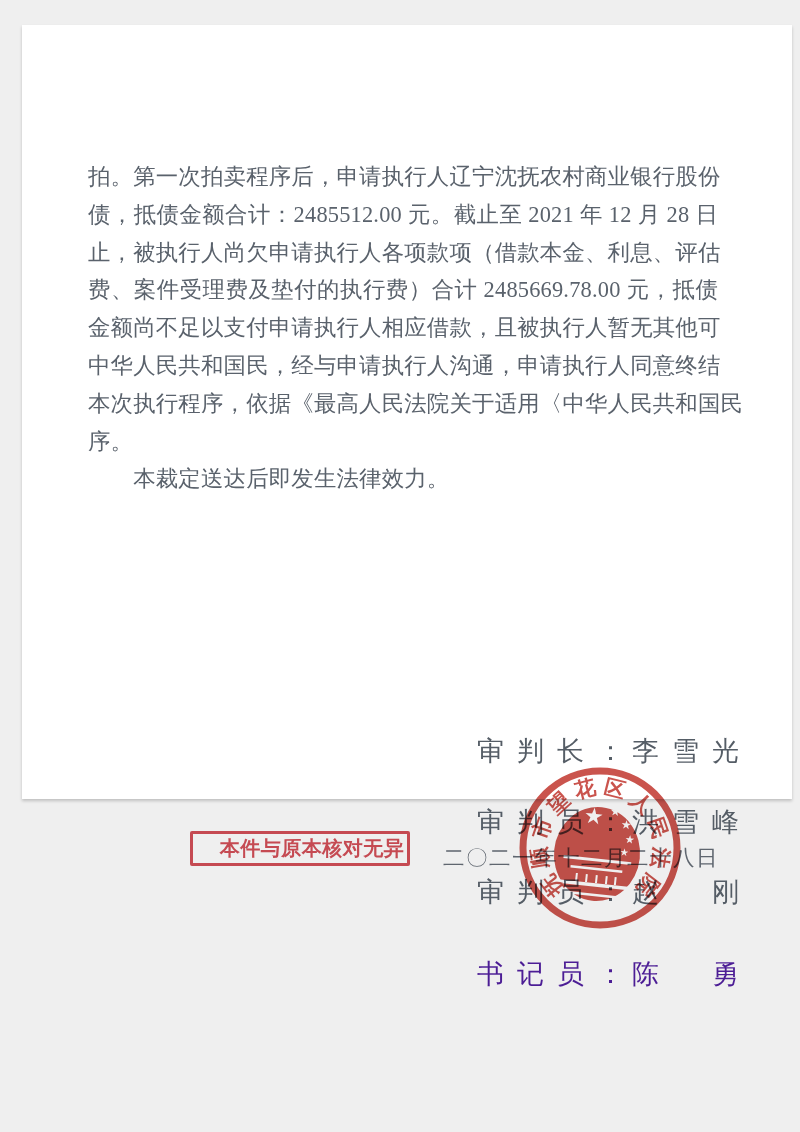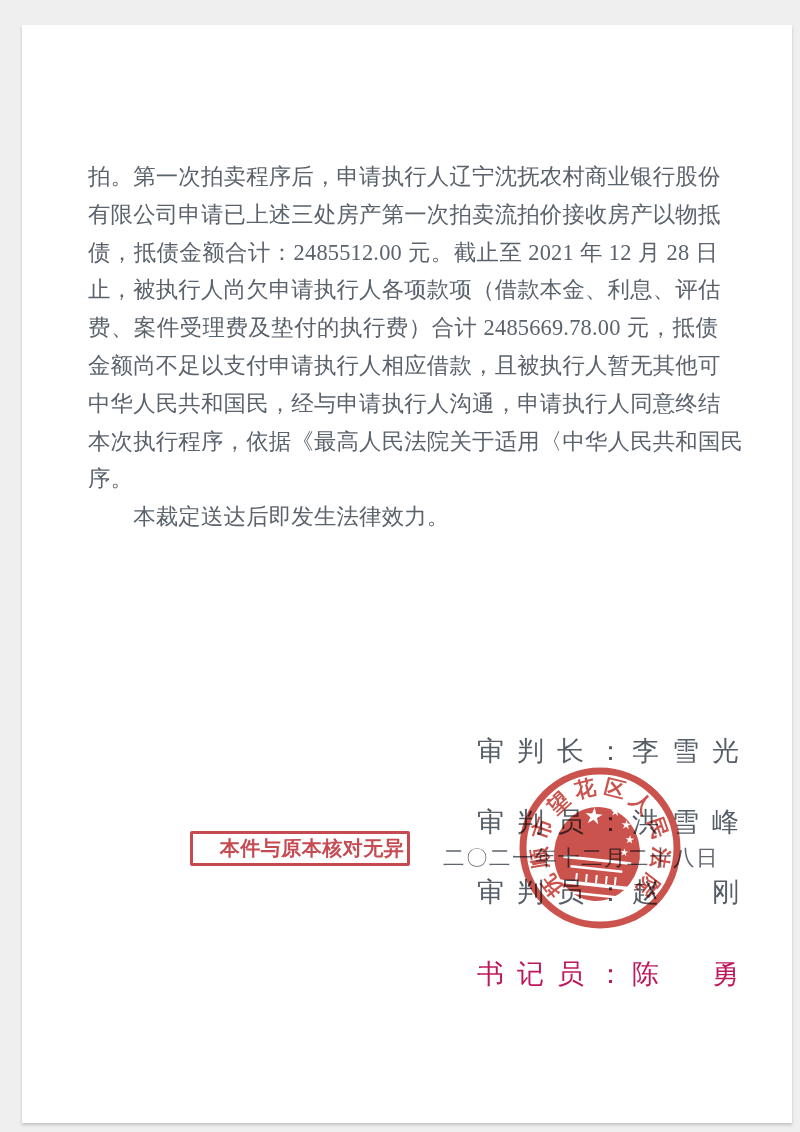--- a/index.html
+++ b/index.html
@@ -13,21 +13,21 @@
   body{
     width:800px;height:1132px;
     background:var(--scan-bg);
     position:relative;
     overflow:hidden;
     font-family:"Liberation Serif","DejaVu Serif",serif;
   }
   .page{
     position:absolute;
     left:22px;top:25px;
-    width:770px;height:1098px;
+    width:770px;height:774px;
     background:var(--paper);
     box-shadow:0 2px 3px rgba(0,0,0,.20);
   }
   
   .body-text{
     position:absolute;
     left:66px;top:133px;
     width:630px;
     color:var(--ink);
     font-size:22.4px;
@@ -51,21 +51,21 @@
     color:#555d66;
     font-size:27px;
   }
   .sig-row{height:38.5px;line-height:38.5px;white-space:nowrap;margin-top:32px;}
   .sig-role{letter-spacing:13px;}
   .sig-colon{letter-spacing:0;}
   .sig-name{letter-spacing:13px;margin-left:8px;}
   .clerk-block{
     position:absolute;
     left:455px;top:898px;
-    color:#be185d;
+    color:#4c1d95;
     font-size:27px;
   }
   
   .date-line{
     position:absolute;
     left:421px;top:818px;
     color:#5f666f;
     font-size:21.5px;
     letter-spacing:1.5px;
     white-space:nowrap;
@@ -104,21 +104,20 @@
   .emblem-line{stroke:#fff;fill:none;}
   .emblem-star{fill:#fff;font-family:"DejaVu Sans",sans-serif;}
 </style>
 </head>
 <body>
 
 <div class="page">
 
   <div class="body-text" id="body-lines">
       <div class="bline">拍。第一次拍卖程序后，申请执行人辽宁沈抚农村商业银行股份</div>
-      <div class="bline">有限公司申请已上述三处房产第一次拍卖流拍价接收房产以物抵</div>
       <div class="bline">债，抵债金额合计：2485512.00 元。截止至 2021 年 12 月 28 日</div>
       <div class="bline">止，被执行人尚欠申请执行人各项款项（借款本金、利息、评估</div>
       <div class="bline">费、案件受理费及垫付的执行费）合计 2485669.78.00 元，抵债</div>
       <div class="bline">金额尚不足以支付申请执行人相应借款，且被执行人暂无其他可</div>
       <div class="bline">中华人民共和国民，经与申请执行人沟通，申请执行人同意终结</div>
       <div class="bline">本次执行程序，依据《最高人民法院关于适用〈中华人民共和国民</div>
       <div class="bline nojust">序。</div>
       <div class="bline nojust">　　本裁定送达后即发生法律效力。</div>
     </div>
 

